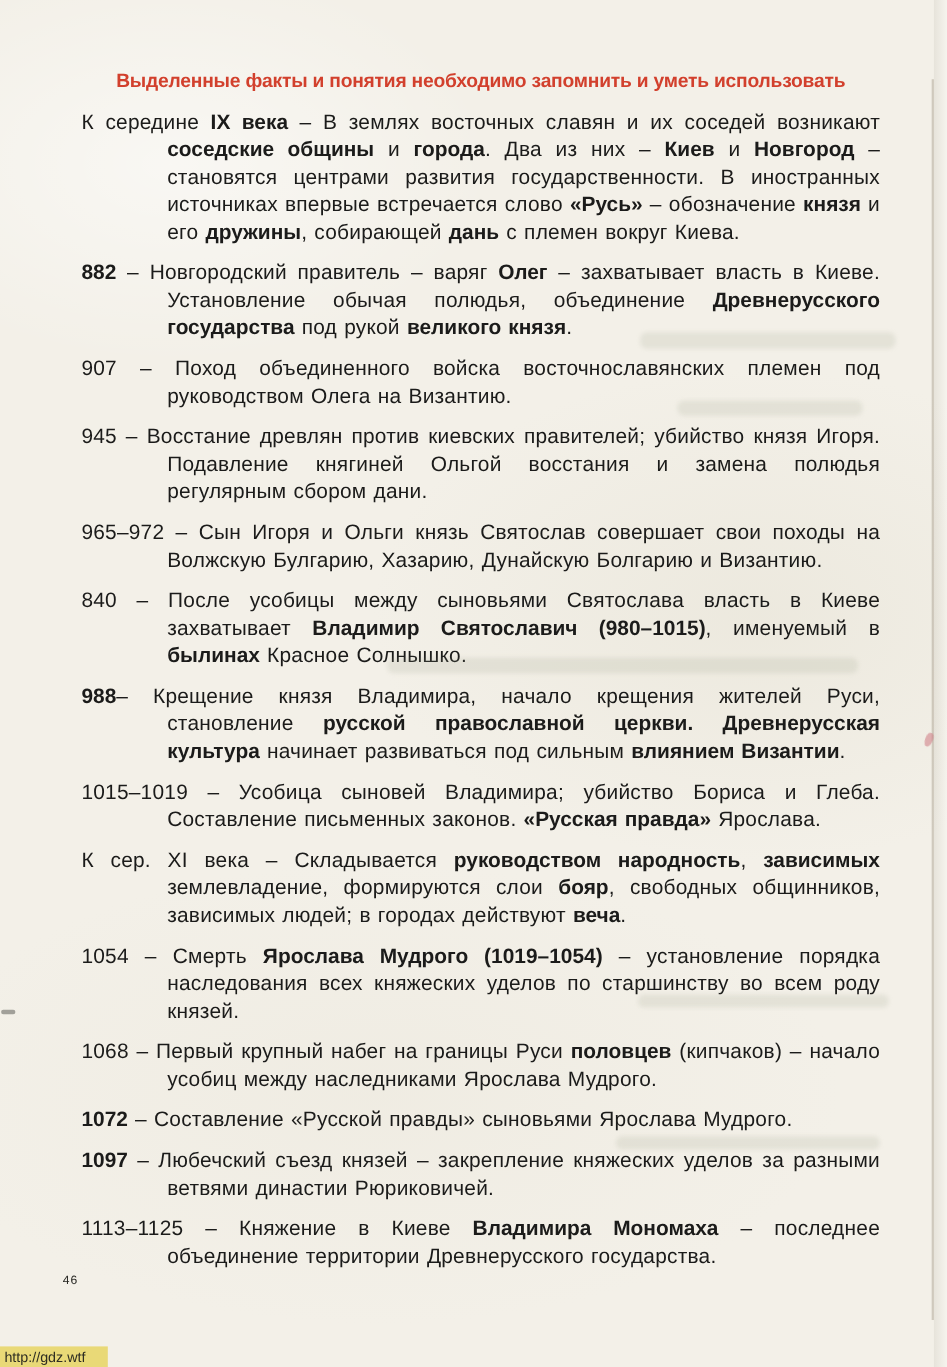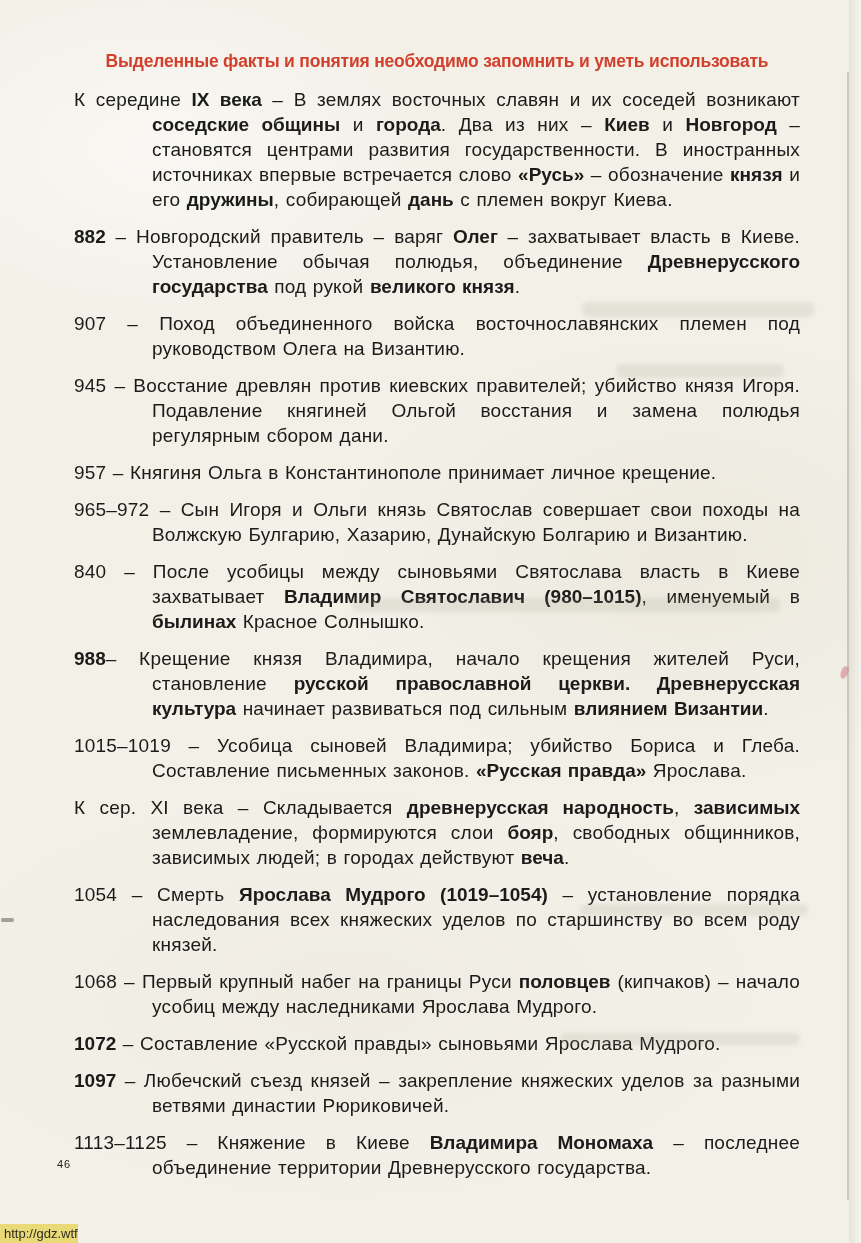--- a/index.html
+++ b/index.html
@@ -20,21 +20,21 @@
     margin:0 auto;
     background:
       radial-gradient(ellipse 420px 260px at 18% 12%, rgba(255,255,255,.5), rgba(255,255,255,0) 70%),
       radial-gradient(ellipse 500px 320px at 80% 45%, rgba(231,227,214,.55), rgba(231,227,214,0) 70%),
       radial-gradient(ellipse 600px 300px at 40% 80%, rgba(236,232,221,.5), rgba(236,232,221,0) 70%),
       var(--paper);
     overflow:hidden;
     color:var(--ink);
   }
   .content{
-    position:absolute;left:62px;top:50px;width:750px;
+    position:absolute;left:62px;top:62px;width:750px;
   }
   .heading{
     color:var(--accent-red);
     font-weight:bold;
     font-size:17.5px;
     line-height:22px;
     letter-spacing:-0.2px;
     text-align:center;
     margin:0 0 15px 0;
   }
@@ -53,21 +53,21 @@
   .entry b{font-weight:700;letter-spacing:0;}
   .page-number{
     position:absolute;left:57px;top:1158px;
     font-size:11px;letter-spacing:1px;color:#23231f;
   }
   .watermark{
     position:absolute;left:0;top:1224px;
     background:var(--wm-bg);
     color:var(--wm-ink);
     font-size:13px;line-height:17px;
-    padding:1px 0 1px 4px;
+    padding:1px 20px 1px 4px;
   }
   
   .edge-line{
     position:absolute;left:847px;top:72px;height:1128px;width:2px;
     background:rgba(140,130,110,.35);
   }
   .edge-gutter{
     position:absolute;right:0;top:0;width:12px;height:100%;
     background:linear-gradient(to right, rgba(120,115,100,.10), rgba(255,255,255,.25));
   }
@@ -99,26 +99,25 @@
 
   <div class="content">
     <p class="heading">Выделенные факты и понятия необходимо запомнить и уметь использовать</p>
 
     <div class="entries">
 
     <p class="entry"><span>К середине </span><b>IX века</b><span> – В землях восточных славян и их соседей возникают </span><b>соседские общины</b><span> и </span><b>города</b><span>. Два из них – </span><b>Киев</b><span> и </span><b>Новгород</b><span> – становятся центрами развития государственности. В иностранных источниках впервые встречается слово </span><b>«Русь»</b><span> – обозначение </span><b>князя</b><span> и его </span><b>дружины</b><span>, собирающей </span><b>дань</b><span> с племен вокруг Киева.</span></p>
         <p class="entry"><b>882</b><span> – Новгородский правитель – варяг </span><b>Олег</b><span> – захватывает власть в Киеве. Установление обычая полюдья, объединение </span><b>Древнерусского государства</b><span> под рукой </span><b>великого князя</b><span>.</span></p>
         <p class="entry"><span>907 – Поход объединенного войска восточнославянских племен под руководством Олега на Византию.</span></p>
         <p class="entry"><span>945 – Восстание древлян против киевских правителей; убийство князя Игоря. Подавление княгиней Ольгой восстания и замена полюдья регулярным сбором дани.</span></p>
-        <p class="entry"><span>957 – Княгиня Ольга в Константинополе принимает личное крещение.</span></p>
         <p class="entry"><span>965–972 – Сын Игоря и Ольги князь Святослав совершает свои походы на Волжскую Булгарию, Хазарию, Дунайскую Болгарию и Византию.</span></p>
         <p class="entry"><span>840 – После усобицы между сыновьями Святослава власть в Киеве захватывает </span><b>Владимир Святославич (980–1015)</b><span>, именуемый в </span><b>былинах</b><span> Красное Солнышко.</span></p>
         <p class="entry"><b>988</b><span>– Крещение князя Владимира, начало крещения жителей Руси, становление </span><b>русской православной церкви. Древнерусская культура</b><span> начинает развиваться под сильным </span><b>влиянием Византии</b><span>.</span></p>
         <p class="entry"><span>1015–1019 – Усобица сыновей Владимира; убийство Бориса и Глеба. Составление письменных законов. </span><b>«Русская правда»</b><span> Ярослава.</span></p>
-        <p class="entry"><span>К сер. XI века – Складывается </span><b>древнерусская народность</b><span>, </span><b>зависимых</b><span> землевладение, формируются слои </span><b>бояр</b><span>, свободных общинников, зависимых людей; в городах действуют </span><b>веча</b><span>.</span></p>
+        <p class="entry"><span>К сер. XI века – Складывается </span><b>руководством народность</b><span>, </span><b>зависимых</b><span> землевладение, формируются слои </span><b>бояр</b><span>, свободных общинников, зависимых людей; в городах действуют </span><b>веча</b><span>.</span></p>
         <p class="entry"><span>1054 – Смерть </span><b>Ярослава Мудрого (1019–1054)</b><span> – установление порядка наследования всех княжеских уделов по старшинству во всем роду князей.</span></p>
         <p class="entry"><span>1068 – Первый крупный набег на границы Руси </span><b>половцев</b><span> (кипчаков) – начало усобиц между наследниками Ярослава Мудрого.</span></p>
         <p class="entry"><b>1072</b><span> – Составление «Русской правды» сыновьями Ярослава Мудрого.</span></p>
         <p class="entry"><b>1097</b><span> – Любечский съезд князей – закрепление княжеских уделов за разными ветвями династии Рюриковичей.</span></p>
         <p class="entry"><span>1113–1125 – Княжение в Киеве </span><b>Владимира Мономаха</b><span> – последнее объединение территории Древнерусского государства.</span></p>
       </div>
   </div>
 
   <div class="ghost g1"></div>
   <div class="ghost g2"></div>

